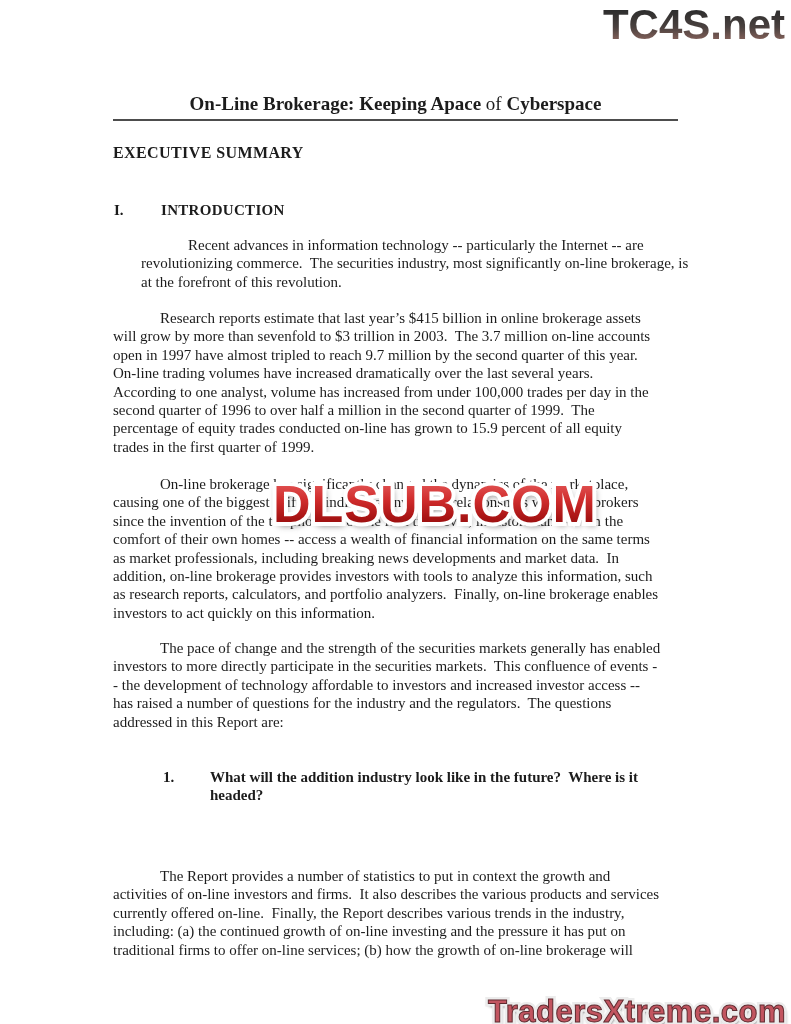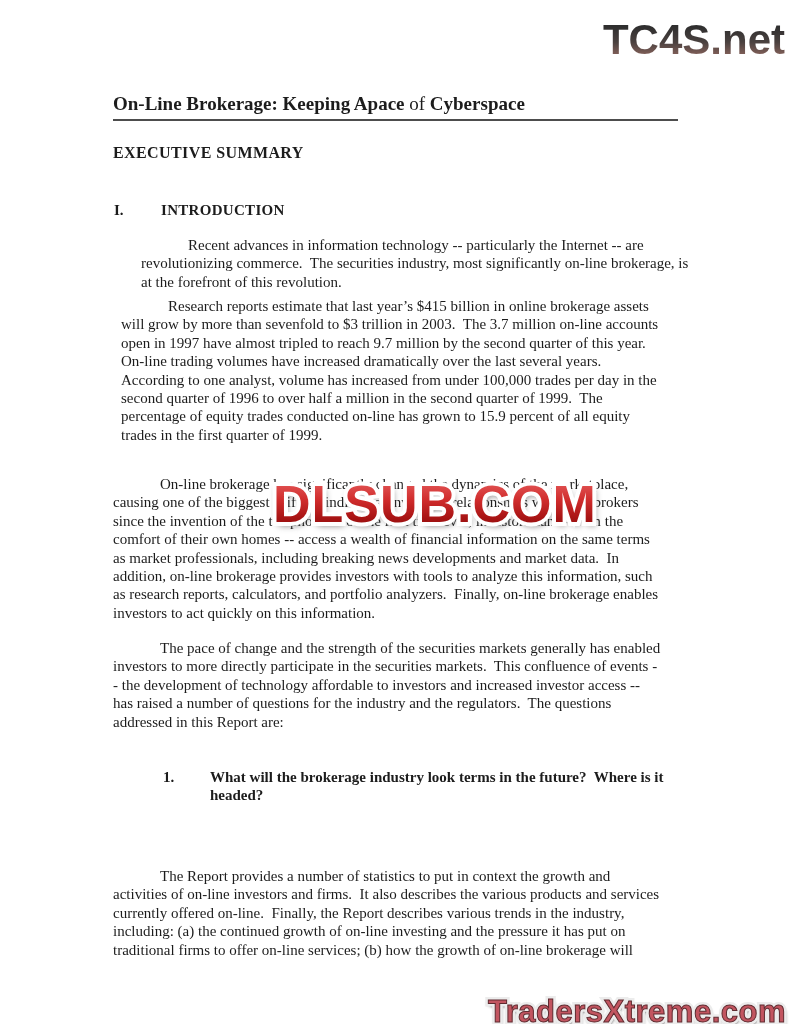--- a/index.html
+++ b/index.html
@@ -12,52 +12,53 @@
     overflow: hidden;
   }
   .page { position: absolute; inset: 0; width: 791px; height: 1024px; background: #ffffff; }
 
   
   .doc-block { position: absolute; left: 113px; width: 600px; font-size: 15px; line-height: 18.4px; }
   .para { white-space: pre-wrap; text-indent: 47px; }
 
   .title-block {
     top: 92px; width: 565px;
+    text-align: center;
     font-size: 19px; line-height: 24px;
     padding-bottom: 3px;
     border-bottom: 2px solid #4d4d4d;
   }
   .title-bold { font-weight: bold; }
   .title-normal { font-weight: normal; }
 
   .exec-heading {
     top: 143px; width: 565px;
     font-weight: bold; font-size: 16px; line-height: 20px;
     letter-spacing: 0.4px;
   }
 
   .section-heading { top: 201px; height: 19px; font-weight: bold; }
   .section-number { position: absolute; left: 1px; top: 0; }
   .section-title  { position: absolute; left: 48px; top: 0; letter-spacing: 0.3px; text-align: right; }
 
   .p1 { top: 236px; margin-left: 28px; }
-  .p2 { top: 297px; margin-left: 8px; }
+  .p2 { top: 309px; }
   .p3 { top: 475px; }
   .p4 { top: 639px; }
   .p5 { top: 867px; }
 
   .question-item { top: 768px; height: 40px; font-weight: bold; }
   .q-number { position: absolute; left: 50px; top: 0; }
   .q-text   { position: absolute; left: 97px; top: 0; width: 520px; white-space: pre-wrap; }
 
   
   .wm { font-family: "Liberation Sans", sans-serif; font-weight: 800; position: absolute; white-space: nowrap; }
 
   .tc4s {
-    top: 18px; right: 6px;
+    top: 3px; right: 6px;
     font-size: 42px; line-height: 44px; letter-spacing: 0px;
     color: #4a4440;
   }
   @supports (-webkit-background-clip: text) {
     .tc4s {
       background: linear-gradient(180deg, #2e2e2e 18%, #4a413f 55%, #8d665e 90%);
       -webkit-background-clip: text;
       background-clip: text;
       color: transparent;
     }
@@ -134,21 +135,21 @@
 as research reports, calculators, and portfolio analyzers.  Finally, on-line brokerage enables
 investors to act quickly on this information.</div>
   <div class="doc-block para p4">The pace of change and the strength of the securities markets generally has enabled
 investors to more directly participate in the securities markets.  This confluence of events -
 - the development of technology affordable to investors and increased investor access --
 has raised a number of questions for the industry and the regulators.  The questions
 addressed in this Report are:</div>
 
   <div class="doc-block question-item">
     <span class="q-number">1.</span>
-    <span class="q-text">What will the brokerage industry look terms in the future?  Where is it
+    <span class="q-text">What will the addition industry look like in the future?  Where is it
 headed?</span>
   </div>
 
   <div class="doc-block para p5">The Report provides a number of statistics to put in context the growth and
 activities of on-line investors and firms.  It also describes the various products and services
 currently offered on-line.  Finally, the Report describes various trends in the industry,
 including: (a) the continued growth of on-line investing and the pressure it has put on
 traditional firms to offer on-line services; (b) how the growth of on-line brokerage will</div>
 
   <div class="wm-stack dlsub">

